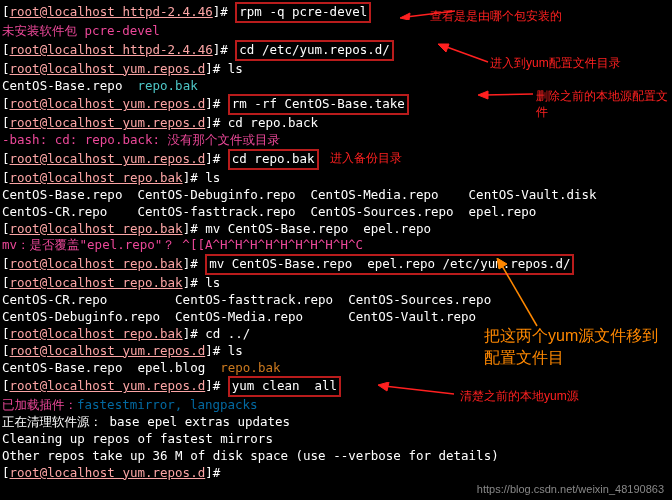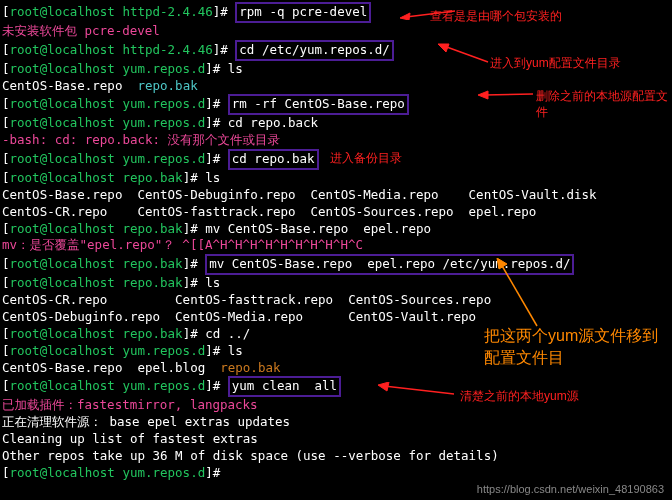--- a/index.html
+++ b/index.html
@@ -10,27 +10,27 @@
       color: #fff;
       width: 672px;
       height: 500px;
       position: relative;
       overflow: hidden;
       line-height: 1.35;
       padding: 2px;
     }
     .line { white-space: pre; }
     .prompt-bracket { color: #fff; }
-    .prompt-userhost { color: #22c55e; }
+    .prompt-userhost { color: #fca5a5; text-decoration: underline; }
     .cmd { color: #fff; }
     .gray { color: #ec4899; }
     .cyan { color: #4ec7c7; }
-    .yellow { color: #ec4899; }
+    .yellow { color: #0369a1; }
     .orange-txt { color: #cc7a1f; }
-    .box-red { border: 2px solid #4c1d95; display: inline-block; padding: 0 2px; }
+    .box-red { border: 2px solid #b91c1c; display: inline-block; padding: 0 2px; }
     .annot {
       position: absolute;
       color: #ff2020;
       font-family: 'Microsoft YaHei', sans-serif;
       font-size: 12px;
     }
     .annot-orange { color: #ff8800; }
     .arrow {
       position: absolute;
       stroke: #ff2020;
@@ -48,40 +48,40 @@
     }
   </style>
 </head>
 <body>
 
 <div class="line"><span class="prompt-bracket">[</span><span class="prompt-userhost">root@localhost httpd-2.4.46</span><span class="prompt-bracket">]# </span><span class="box-red"><span class="cmd">rpm -q pcre-devel</span></span></div>
 <div class="line gray">未安装软件包 pcre-devel</div>
 <div class="line"><span class="prompt-bracket">[</span><span class="prompt-userhost">root@localhost httpd-2.4.46</span><span class="prompt-bracket">]# </span><span class="box-red"><span class="cmd">cd /etc/yum.repos.d/</span></span></div>
 <div class="line"><span class="prompt-bracket">[</span><span class="prompt-userhost">root@localhost yum.repos.d</span><span class="prompt-bracket">]# </span><span class="cmd">ls</span></div>
 <div class="line"><span class="cmd">CentOS-Base.repo</span>  <span class="cyan">repo.bak</span></div>
-<div class="line"><span class="prompt-bracket">[</span><span class="prompt-userhost">root@localhost yum.repos.d</span><span class="prompt-bracket">]# </span><span class="box-red"><span class="cmd">rm -rf CentOS-Base.repo</span></span></div>
+<div class="line"><span class="prompt-bracket">[</span><span class="prompt-userhost">root@localhost yum.repos.d</span><span class="prompt-bracket">]# </span><span class="box-red"><span class="cmd">rm -rf CentOS-Base.take</span></span></div>
 <div class="line"><span class="prompt-bracket">[</span><span class="prompt-userhost">root@localhost yum.repos.d</span><span class="prompt-bracket">]# </span><span class="cmd">cd repo.back</span></div>
 <div class="line gray">-bash: cd: repo.back: 没有那个文件或目录</div>
 <div class="line"><span class="prompt-bracket">[</span><span class="prompt-userhost">root@localhost yum.repos.d</span><span class="prompt-bracket">]# </span><span class="box-red"><span class="cmd">cd repo.bak</span></span></div>
 <div class="line"><span class="prompt-bracket">[</span><span class="prompt-userhost">root@localhost repo.bak</span><span class="prompt-bracket">]# </span><span class="cmd">ls</span></div>
 <div class="line cmd">CentOS-Base.repo  CentOS-Debuginfo.repo  CentOS-Media.repo    CentOS-Vault.disk</div>
 <div class="line cmd">CentOS-CR.repo    CentOS-fasttrack.repo  CentOS-Sources.repo  epel.repo</div>
 <div class="line"><span class="prompt-bracket">[</span><span class="prompt-userhost">root@localhost repo.bak</span><span class="prompt-bracket">]# </span><span class="cmd">mv CentOS-Base.repo  epel.repo</span></div>
 <div class="line"><span class="gray">mv：是否覆盖"epel.repo"？ ^[[A^H^H^H^H^H^H^H^H^H^C</span></div>
 <div class="line"><span class="prompt-bracket">[</span><span class="prompt-userhost">root@localhost repo.bak</span><span class="prompt-bracket">]# </span><span class="box-red"><span class="cmd">mv CentOS-Base.repo  epel.repo /etc/yum.repos.d/</span></span></div>
 <div class="line"><span class="prompt-bracket">[</span><span class="prompt-userhost">root@localhost repo.bak</span><span class="prompt-bracket">]# </span><span class="cmd">ls</span></div>
 <div class="line cmd">CentOS-CR.repo         CentOS-fasttrack.repo  CentOS-Sources.repo</div>
 <div class="line cmd">CentOS-Debuginfo.repo  CentOS-Media.repo      CentOS-Vault.repo</div>
 <div class="line"><span class="prompt-bracket">[</span><span class="prompt-userhost">root@localhost repo.bak</span><span class="prompt-bracket">]# </span><span class="cmd">cd ../</span></div>
 <div class="line"><span class="prompt-bracket">[</span><span class="prompt-userhost">root@localhost yum.repos.d</span><span class="prompt-bracket">]# </span><span class="cmd">ls</span></div>
 <div class="line"><span class="cmd">CentOS-Base.repo  epel.blog  </span><span class="orange-txt">repo.bak</span></div>
 <div class="line"><span class="prompt-bracket">[</span><span class="prompt-userhost">root@localhost yum.repos.d</span><span class="prompt-bracket">]# </span><span class="box-red"><span class="cmd">yum clean  all</span></span></div>
 <div class="line"><span class="gray">已加载插件：</span><span class="yellow">fastestmirror, langpacks</span></div>
 <div class="line cmd">正在清理软件源： base epel extras updates</div>
-<div class="line cmd">Cleaning up list of fastest extras</div>
+<div class="line cmd">Cleaning up repos of fastest mirrors</div>
 <div class="line cmd">Other repos take up 36 M of disk space (use --verbose for details)</div>
 <div class="line"><span class="prompt-bracket">[</span><span class="prompt-userhost">root@localhost yum.repos.d</span><span class="prompt-bracket">]# </span></div>
 
 <div class="annot" style="top:8px; left:430px;">查看是是由哪个包安装的</div>
 <svg class="arrow" style="top:8px; left:400px; width:56px; height:12px;">
     <line x1="55" y1="3" x2="6" y2="9" stroke-width="1.5"></line>
     <polygon points="0,10 10,5 9,12"></polygon>
   </svg>
 
 <div class="annot" style="top:55px; left:490px;">进入到yum配置文件目录</div>

